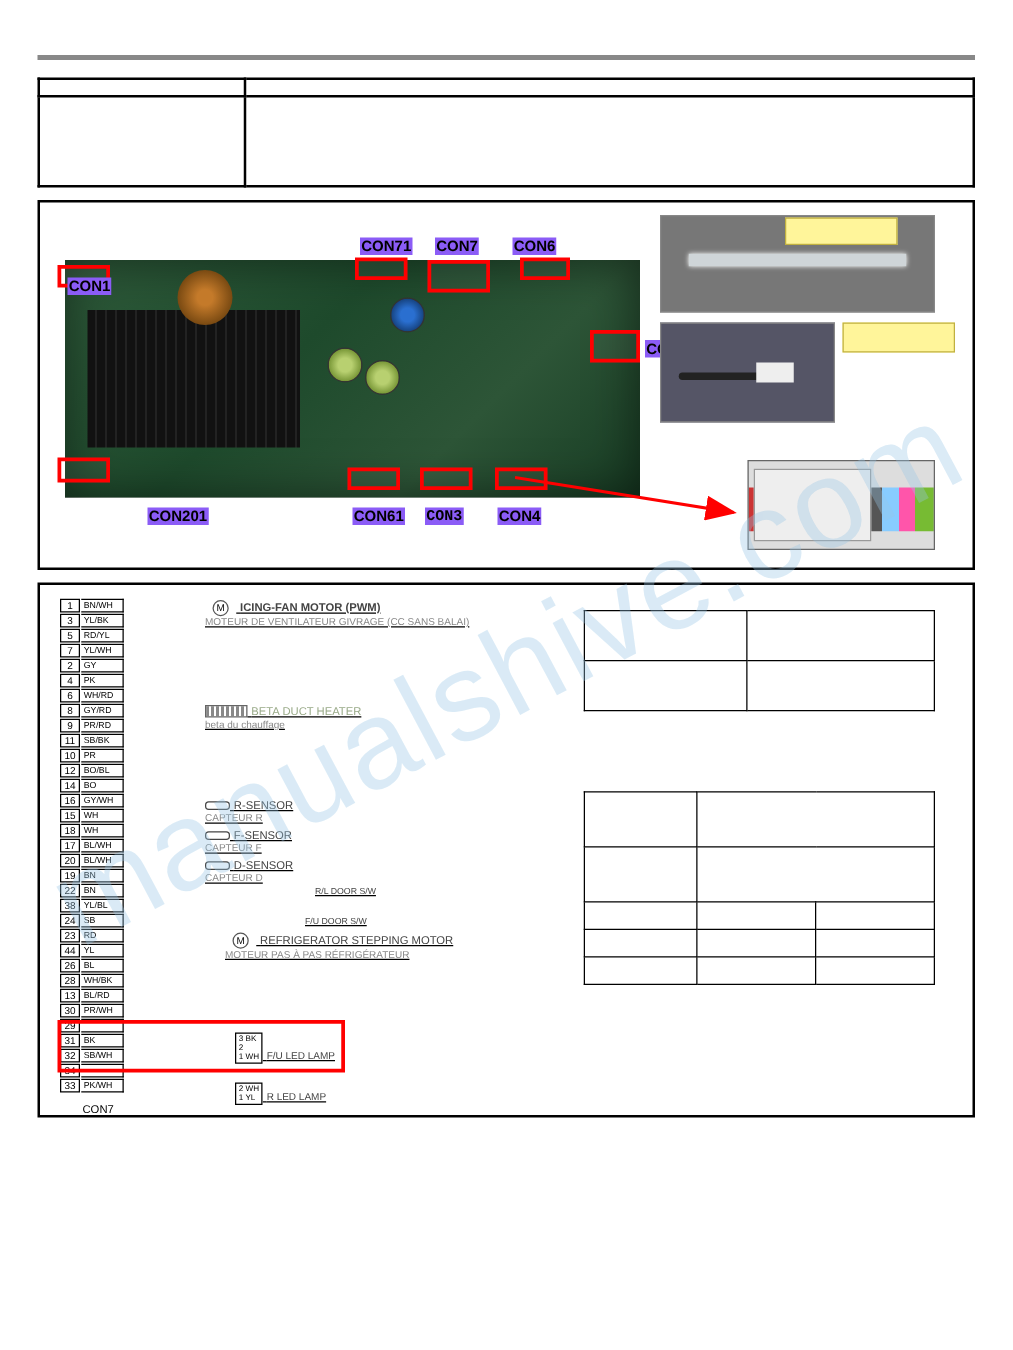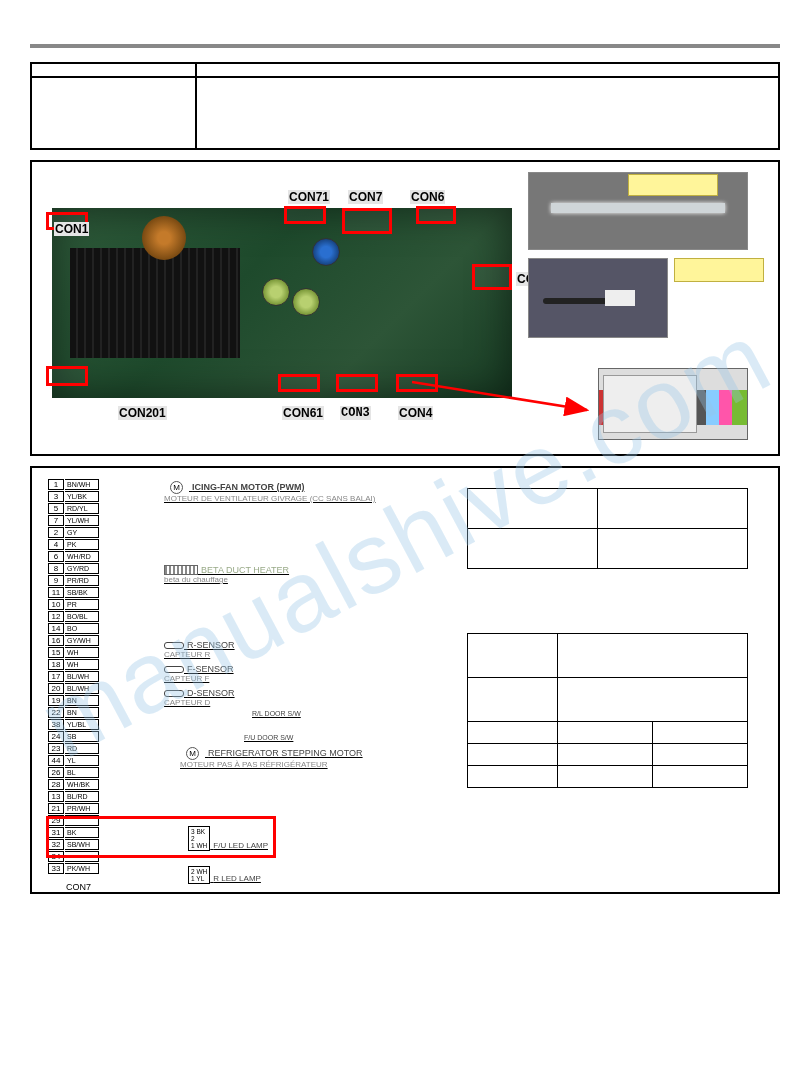--- a/index.html
+++ b/index.html
@@ -74,21 +74,21 @@
   .con-box {
     position: absolute;
     border: 3px solid #f00;
     background: rgba(255,255,255,0.05);
   }
   .con-label {
     position: absolute;
     font-size: 12px;
     color: #000;
     font-weight: 700;
-    background:#e5e5e5;
+    background:#8b5cf6;
     padding: 0 1px;
   }
   .inset {
     position: absolute;
     border: 1px solid #888;
     background: #777;
   }
   .inset .led-strip {
     position:absolute; left:10%; top:40%; width:80%; height:10px;
     background:#cfd5d8; box-shadow:0 0 4px #fff;
@@ -347,21 +347,21 @@
       </div>
       <div class="pinrow">
         <div class="pinnum">28</div>
         <div class="pinwire">WH/BK</div>
       </div>
       <div class="pinrow">
         <div class="pinnum">13</div>
         <div class="pinwire">BL/RD</div>
       </div>
       <div class="pinrow">
-        <div class="pinnum">21</div>
+        <div class="pinnum">30</div>
         <div class="pinwire">PR/WH</div>
       </div>
       <div class="pinrow">
         <div class="pinnum">29</div>
         <div class="pinwire"></div>
       </div>
       <div class="pinrow">
         <div class="pinnum">31</div>
         <div class="pinwire">BK</div>
       </div>

